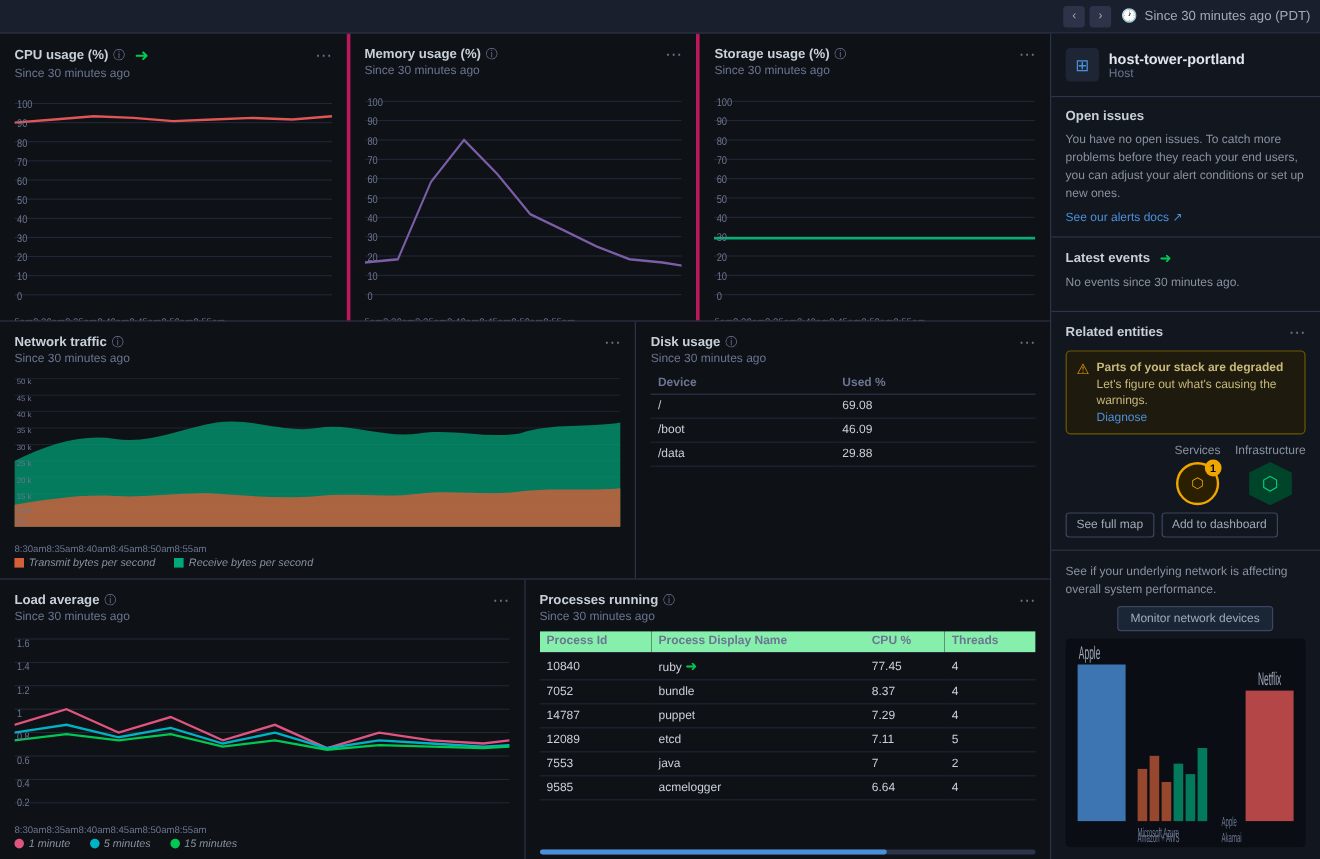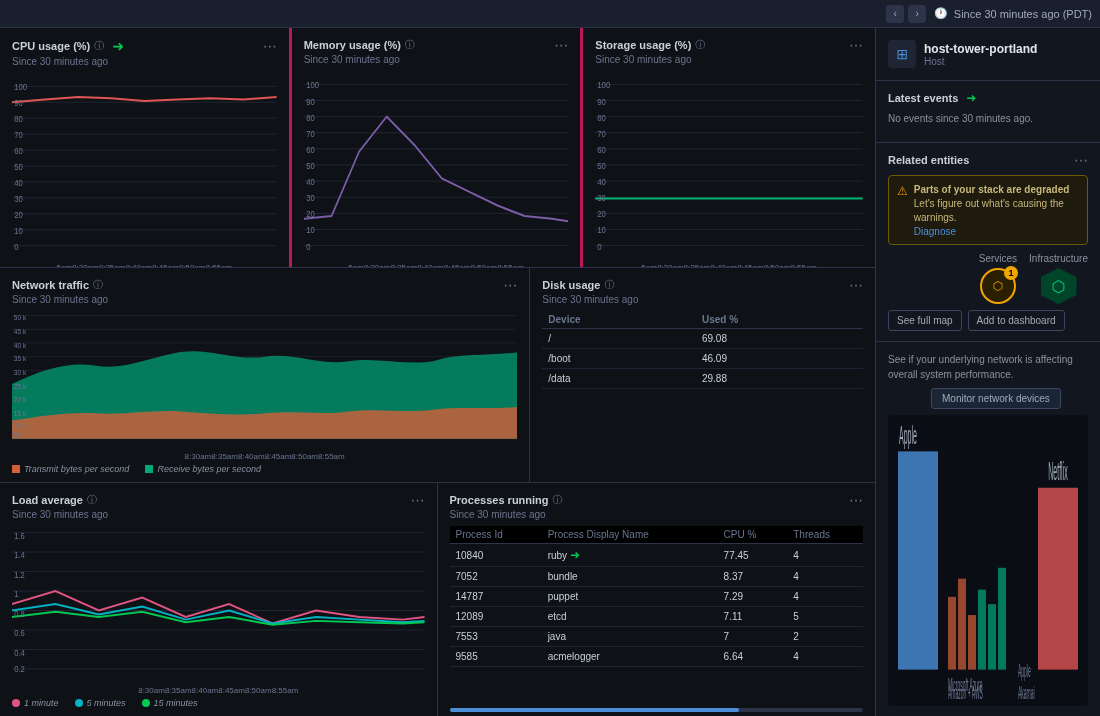--- a/index.html
+++ b/index.html
@@ -109,21 +109,21 @@
       flex: 1;
       position: relative;
       min-height: 0;
     }
     svg.chart {
       width: 100%;
       height: 100%;
     }
     .x-axis-labels {
       display: flex;
-      justify-content: center;
+      justify-content: flex-start;
       font-size: 8px;
       color: #6b7591;
       margin-top: 2px;
     }
     .middle-panels {
       display: grid;
       grid-template-columns: 2fr 1.3fr;
       height: 215px;
       border-bottom: 1px solid #2d3348;
     }
@@ -356,26 +356,26 @@
       color: #c8d0d9;
     }
     .process-table {
       width: 100%;
       border-collapse: collapse;
       font-size: 10px;
     }
     .process-table th {
       text-align: left;
       color: #6b7591;
-      font-weight: 400;
+      font-weight: 700;
       padding: 3px 6px;
       border-bottom: 1px solid #2d3348;
       position: sticky;
       top: 0;
-      background: #000000;
+      background: #86efac;
       margin-left: 16px;
     }
     .process-table td {
       padding: 4px 6px;
       border-bottom: 1px solid #1e2535;
       color: #c8d0d9;
     }
     .table-scroll {
       overflow-y: auto;
       flex: 1;
@@ -813,20 +813,28 @@
   <div class="sidebar">
 
     <div class="sidebar-host">
       <div class="host-icon">⊞</div>
       <div>
         <div class="host-name">host-tower-portland</div>
         <div class="host-type">Host</div>
       </div>
     </div>
 
+    <div class="sidebar-section">
+      <div class="sidebar-section-title">Open issues</div>
+      <div class="sidebar-text">You have no open issues. To catch more problems before they reach your end users, you can adjust your alert conditions or set up new ones.</div>
+      <a class="sidebar-link">
+        <span>See our alerts docs</span>
+        <span>↗</span>
+      </a>
+    </div>
 
     <div class="latest-events-section">
       <div class="latest-events-header">
         <span class="latest-events-title">Latest events</span>
         <span class="green-arrow" style="font-size:12px;">➜</span>
       </div>
       <div class="sidebar-text">No events since 30 minutes ago.</div>
     </div>
 
     <div class="related-entities">

